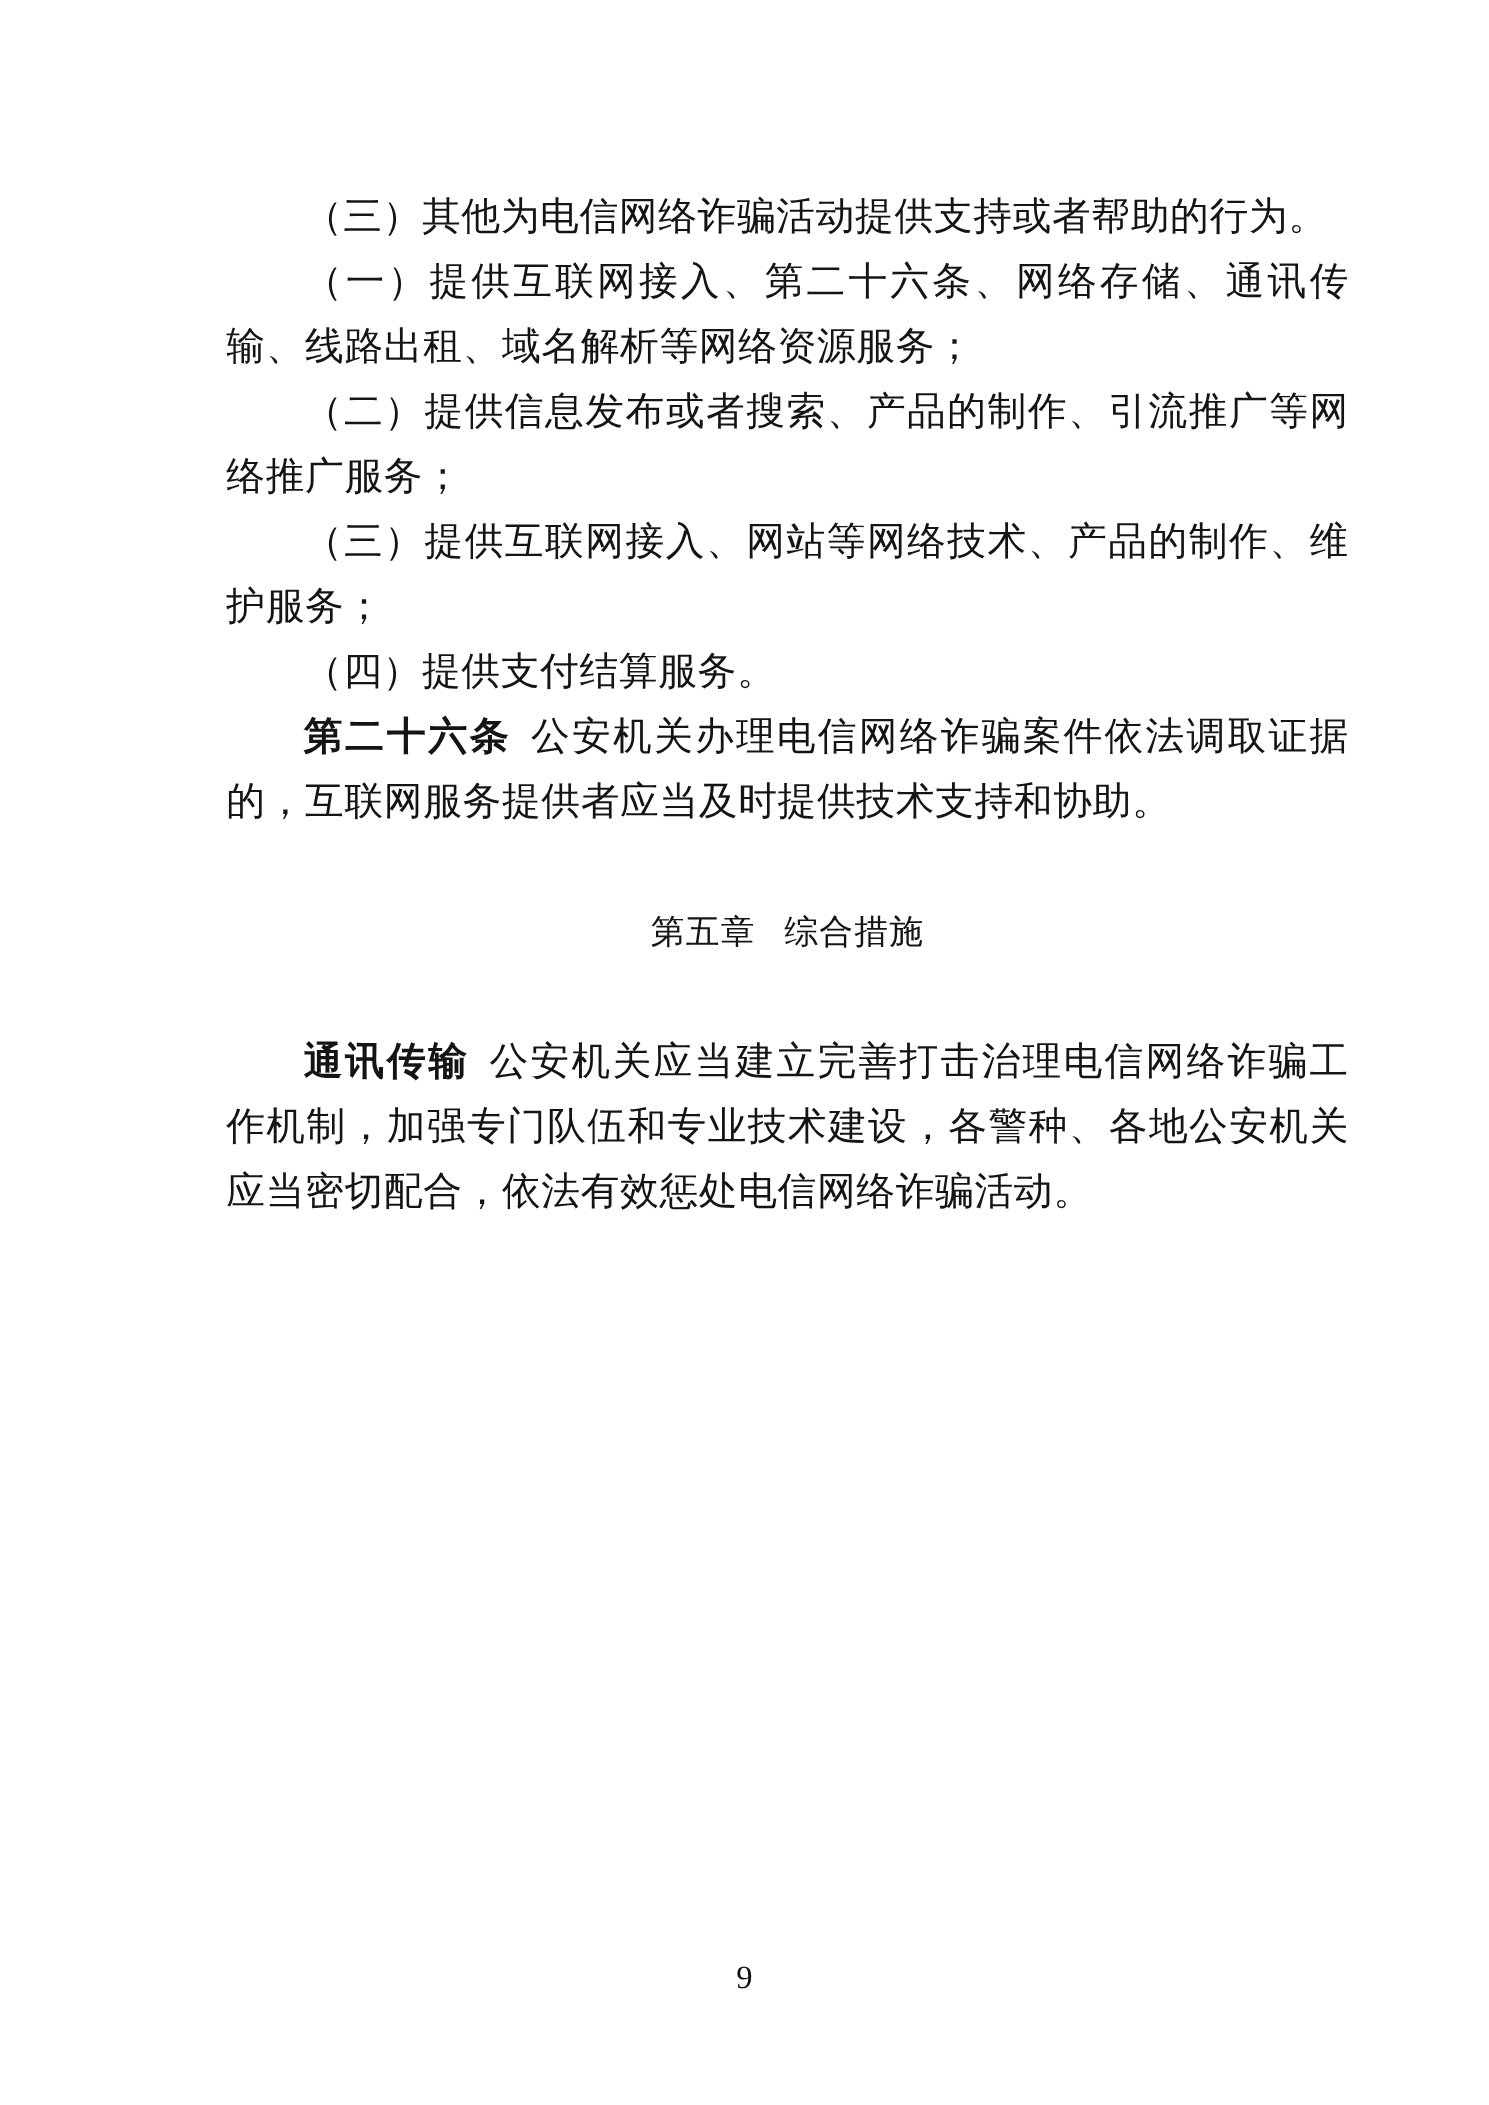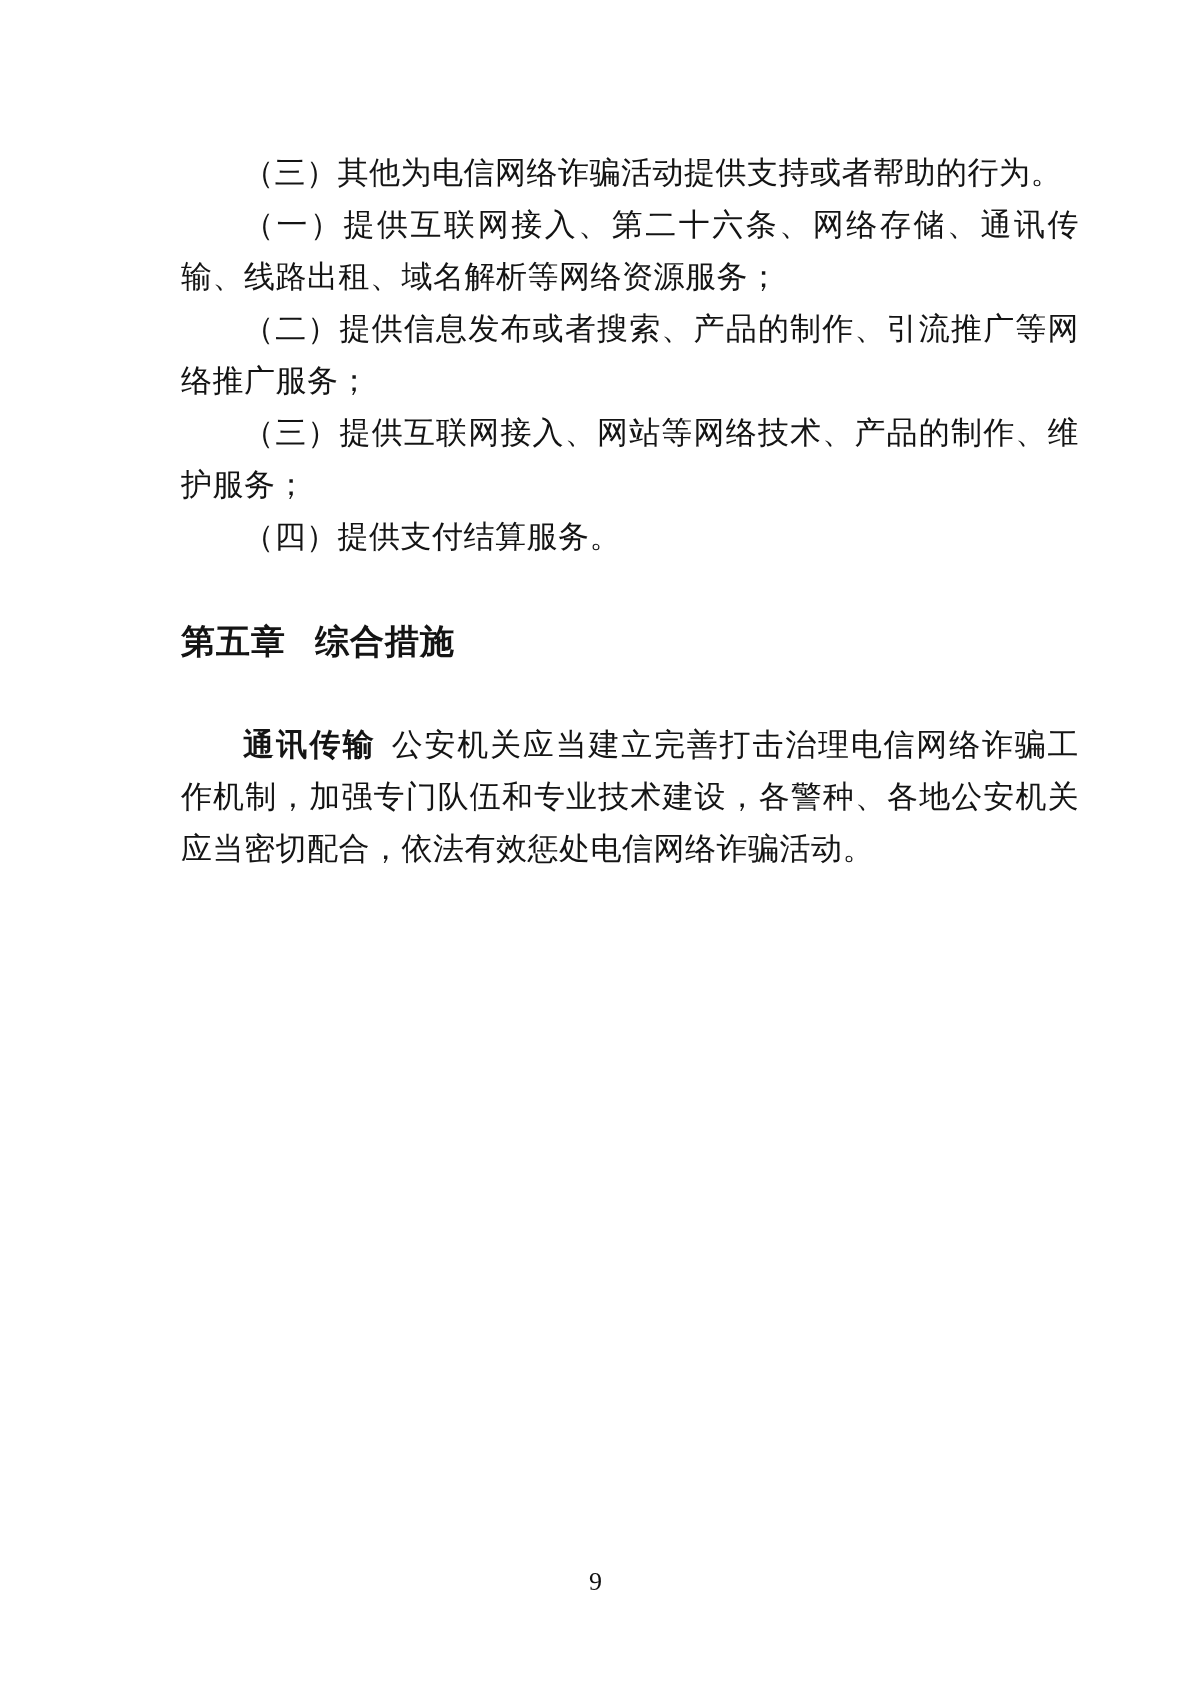--- a/index.html
+++ b/index.html
@@ -31,24 +31,25 @@
     letter-spacing: 0.5px;
   }
   .article-lead {
     font-weight: bold;
     font-family: "Liberation Sans", "Liberation Serif", sans-serif;
     margin-right: 0.5em;
     letter-spacing: 1px;
   }
   .chapter-heading {
     margin: 52px 0;
-    font-size: 34px;
+    font-size: 27px;
     line-height: 52px;
+    text-align: center;
     text-indent: 0;
-    font-weight: bold;
+    font-weight: normal;
     font-family: "Liberation Sans", "Liberation Serif", sans-serif;
     letter-spacing: 1px;
   }
   .chapter-label { margin-right: 0.85em; }
   .page-number {
     position: absolute;
     top: 1566px;
     left: 0;
     width: 100%;
     text-align: center;
@@ -68,20 +69,23 @@
 
 
     <p class="para">（一）提供互联网接入、第二十六条、网络存储、通讯传输、线路出租、域名解析等网络资源服务；</p>
 
     <p class="para">（二）提供信息发布或者搜索、产品的制作、引流推广等网络推广服务；</p>
 
     <p class="para">（三）提供互联网接入、网站等网络技术、产品的制作、维护服务；</p>
 
     <p class="para">（四）提供支付结算服务。</p>
 
+    <p class="para">
+      <span class="article-lead">第二十六条</span><span>公安机关办理电信网络诈骗案件依法调取证据的，互联网服务提供者应当及时提供技术支持和协助。</span>
+    </p>
 
 
     <h2 class="chapter-heading">
       <span class="chapter-label">第五章</span><span>综合措施</span>
     </h2>
 
     <p class="para">
       <span class="article-lead">通讯传输</span><span>公安机关应当建立完善打击治理电信网络诈骗工作机制，加强专门队伍和专业技术建设，各警种、各地公安机关应当密切配合，依法有效惩处电信网络诈骗活动。</span>
     </p>
 

